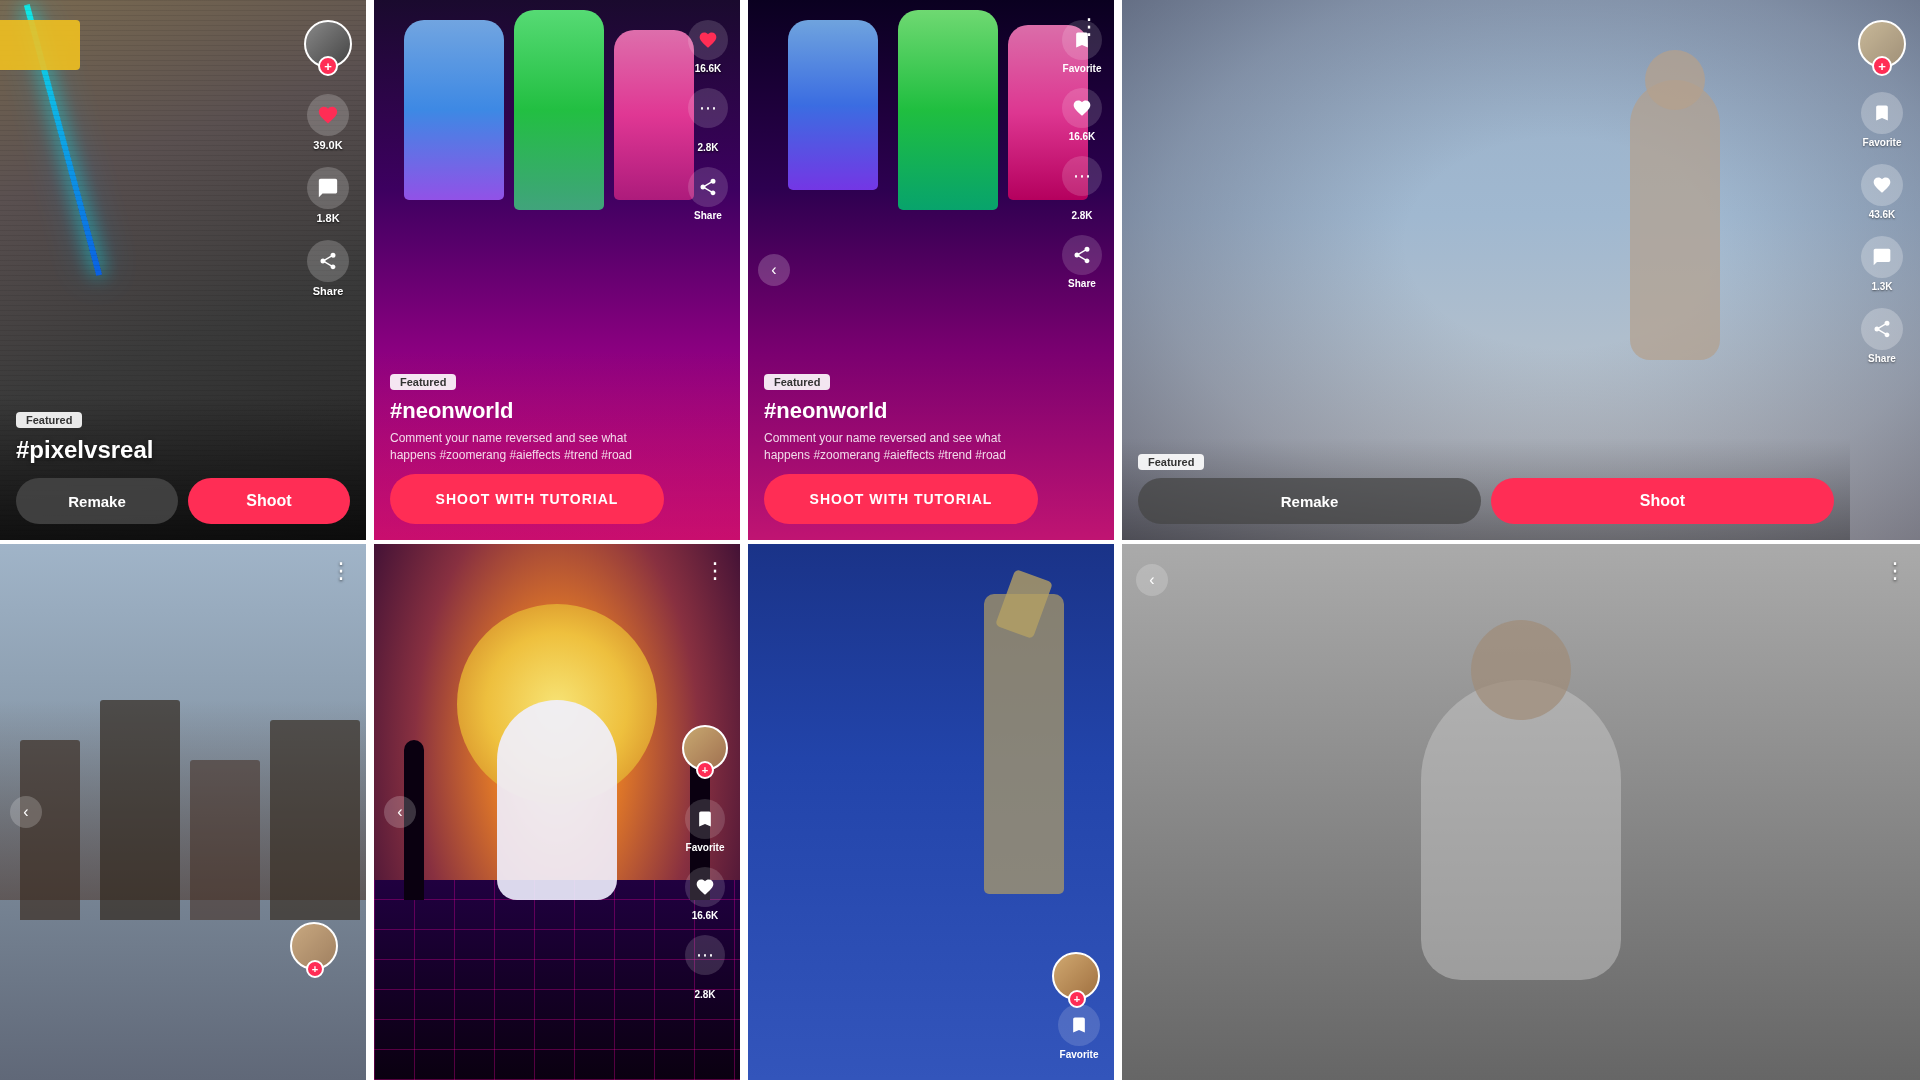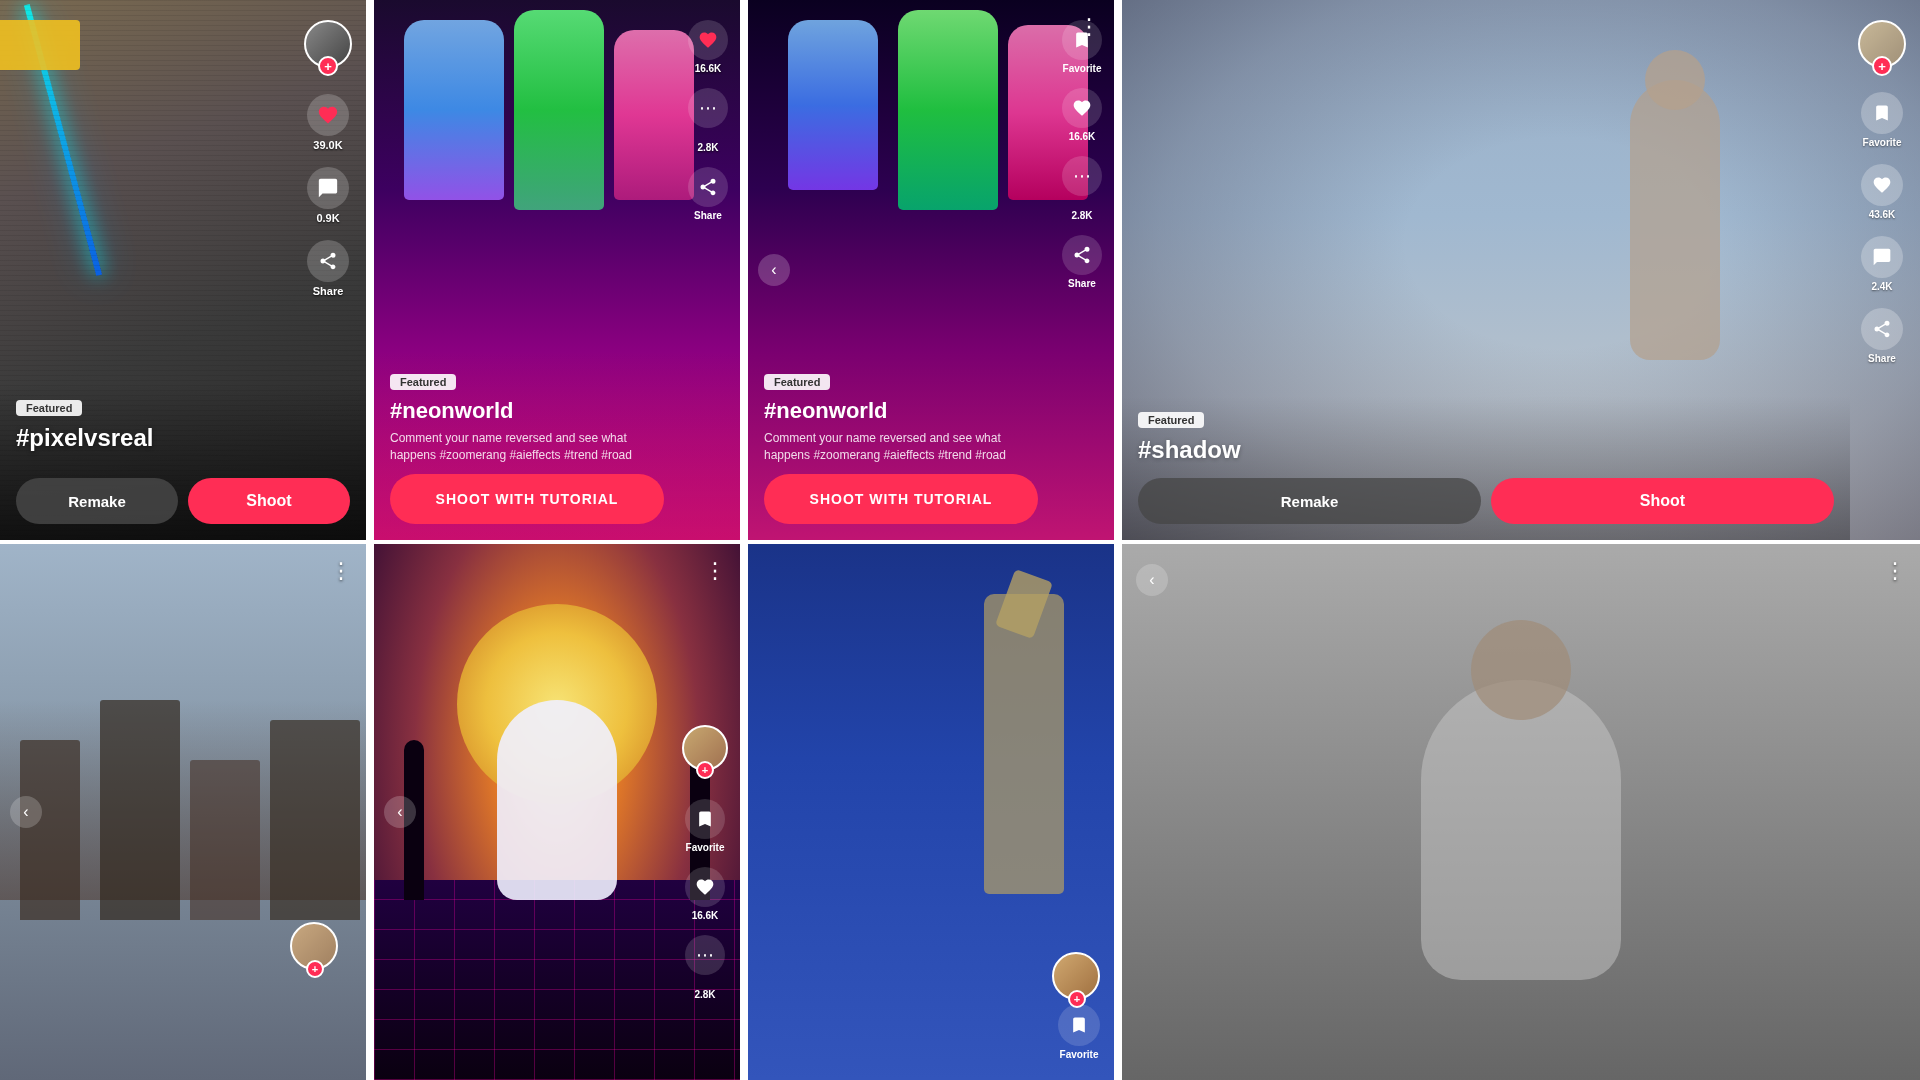--- a/index.html
+++ b/index.html
@@ -53,35 +53,35 @@
               </svg>
           </div>
           <span style="color:#fff;font-size:11px;font-weight:600;text-shadow:0 1px 2px rgba(0,0,0,0.8);">39.0K</span>
         </div>
         <div class="icon-btn" style="display:flex;flex-direction:column;align-items:center;gap:3px;">
           <div style="width:42px;height:42px;border-radius:50%;background:rgba(255,255,255,0.2);display:flex;align-items:center;justify-content:center;">
             <svg width="22" height="22" viewBox="0 0 24 24" fill="#fff">
                 <path d="M20 2H4c-1.1 0-2 .9-2 2v18l4-4h14c1.1 0 2-.9 2-2V4c0-1.1-.9-2-2-2z"></path>
               </svg>
           </div>
-          <span style="color:#fff;font-size:11px;font-weight:600;text-shadow:0 1px 2px rgba(0,0,0,0.8);">0.9K</span>
+          <span style="color:#fff;font-size:11px;font-weight:600;text-shadow:0 1px 2px rgba(0,0,0,0.8);">1.8K</span>
         </div>
         <div class="icon-btn">
           <div style="width:42px;height:42px;border-radius:50%;background:rgba(255,255,255,0.2);display:flex;align-items:center;justify-content:center;">
             <svg width="20" height="20" viewBox="0 0 24 24" fill="#fff">
                 <path d="M18 16.08c-.76 0-1.44.3-1.96.77L8.91 12.7c.05-.23.09-.46.09-.7s-.04-.47-.09-.7l7.05-4.11A2.99 2.99 0 0 0 18 8a3 3 0 0 0 3-3 3 3 0 0 0-3-3 3 3 0 0 0-3 3c0 .24.04.47.09.7L8.04 9.81A2.99 2.99 0 0 0 6 9a3 3 0 0 0-3 3 3 3 0 0 0 3 3 2.99 2.99 0 0 0 2.04-.81l7.12 4.16c-.05.21-.08.43-.08.65 0 1.61 1.31 2.92 2.92 2.92 1.61 0 2.92-1.31 2.92-2.92s-1.31-2.92-2.92-2.92z"></path>
               </svg>
           </div>
           <span style="color:#fff;font-size:11px;font-weight:600;text-shadow:0 1px 2px rgba(0,0,0,0.8);">Share</span>
         </div>
       </div>
 
       <div style="position:absolute;bottom:0;left:0;right:0;padding:14px 16px 16px;background:linear-gradient(transparent,rgba(0,0,0,0.65));z-index:10;">
         <div style="display:inline-block;background:rgba(255,255,255,0.9);color:#333;font-size:11px;font-weight:700;padding:2px 10px;border-radius:4px;margin-bottom:8px;">Featured</div>
-        <div style="color:#fff;font-size:24px;font-weight:800;margin-bottom:26px;text-shadow:0 1px 4px rgba(0,0,0,0.5);">#pixelvsreal</div>
+        <div style="color:#fff;font-size:24px;font-weight:800;margin-bottom:14px;text-shadow:0 1px 4px rgba(0,0,0,0.5);">#pixelvsreal</div>
         <div style="display:flex;gap:10px;">
           <button style="flex:1;height:46px;border-radius:23px;background:rgba(70,70,70,0.85);color:#fff;border:none;font-size:15px;font-weight:600;cursor:pointer;">Remake</button>
           <button style="flex:1;height:46px;border-radius:23px;background:#ff2d55;color:#fff;border:none;font-size:16px;font-weight:700;cursor:pointer;">Shoot</button>
         </div>
       </div>
     </div>
 
     <div style="height:540px;position:relative;overflow:hidden;background:#889aaa;border-top:4px solid #fff;">
       <div style="position:absolute;width:100%;height:100%;background:linear-gradient(180deg,#a0b4c8 0%,#8090a0 50%,#606878 100%);"></div>
 
@@ -296,35 +296,34 @@
               </svg>
           </div>
           <span style="color:#fff;font-size:10px;font-weight:600;text-shadow:0 1px 2px rgba(0,0,0,0.5);">43.6K</span>
         </div>
         <div style="display:flex;flex-direction:column;align-items:center;gap:3px;">
           <div style="width:42px;height:42px;border-radius:50%;background:rgba(255,255,255,0.25);display:flex;align-items:center;justify-content:center;">
             <svg width="20" height="20" viewBox="0 0 24 24" fill="#fff">
                 <path d="M20 2H4c-1.1 0-2 .9-2 2v18l4-4h14c1.1 0 2-.9 2-2V4c0-1.1-.9-2-2-2z"></path>
               </svg>
           </div>
-          <span style="color:#fff;font-size:10px;font-weight:600;text-shadow:0 1px 2px rgba(0,0,0,0.5);">2.4K</span>
+          <span style="color:#fff;font-size:10px;font-weight:600;text-shadow:0 1px 2px rgba(0,0,0,0.5);">1.3K</span>
         </div>
         <div style="display:flex;flex-direction:column;align-items:center;gap:3px;">
           <div style="width:42px;height:42px;border-radius:50%;background:rgba(255,255,255,0.25);display:flex;align-items:center;justify-content:center;">
             <svg width="20" height="20" viewBox="0 0 24 24" fill="#fff">
                 <path d="M18 16.08c-.76 0-1.44.3-1.96.77L8.91 12.7c.05-.23.09-.46.09-.7s-.04-.47-.09-.7l7.05-4.11A2.99 2.99 0 0 0 18 8a3 3 0 0 0 3-3 3 3 0 0 0-3-3 3 3 0 0 0-3 3c0 .24.04.47.09.7L8.04 9.81A2.99 2.99 0 0 0 6 9a3 3 0 0 0-3 3 3 3 0 0 0 3 3 2.99 2.99 0 0 0 2.04-.81l7.12 4.16c-.05.21-.08.43-.08.65 0 1.61 1.31 2.92 2.92 2.92 1.61 0 2.92-1.31 2.92-2.92s-1.31-2.92-2.92-2.92z"></path>
               </svg>
           </div>
           <span style="color:#fff;font-size:10px;font-weight:600;text-shadow:0 1px 2px rgba(0,0,0,0.5);">Share</span>
         </div>
       </div>
 
       <div style="position:absolute;bottom:0;left:0;right:70px;padding:14px 16px 16px;background:linear-gradient(transparent,rgba(0,0,0,0.3));z-index:10;">
         <div style="display:inline-block;background:rgba(255,255,255,0.9);color:#333;font-size:11px;font-weight:700;padding:2px 10px;border-radius:4px;margin-bottom:8px;">Featured</div>
-        <div style="color:#fff;font-size:24px;font-weight:800;margin-bottom:14px;text-shadow:0 1px 4px rgba(0,0,0,0.3);">#shadow</div>
         <div style="display:flex;gap:10px;">
           <button style="flex:1;height:46px;border-radius:23px;background:rgba(70,70,70,0.75);color:#fff;border:none;font-size:15px;font-weight:600;cursor:pointer;">Remake</button>
           <button style="flex:1;height:46px;border-radius:23px;background:#ff2d55;color:#fff;border:none;font-size:16px;font-weight:700;cursor:pointer;">Shoot</button>
         </div>
       </div>
     </div>
 
     <div style="height:540px;position:relative;overflow:hidden;border-top:4px solid #fff;">
       <div style="position:absolute;width:100%;height:100%;background:linear-gradient(180deg,#aaa 0%,#888 50%,#666 100%);filter:grayscale(1);"></div>
 

